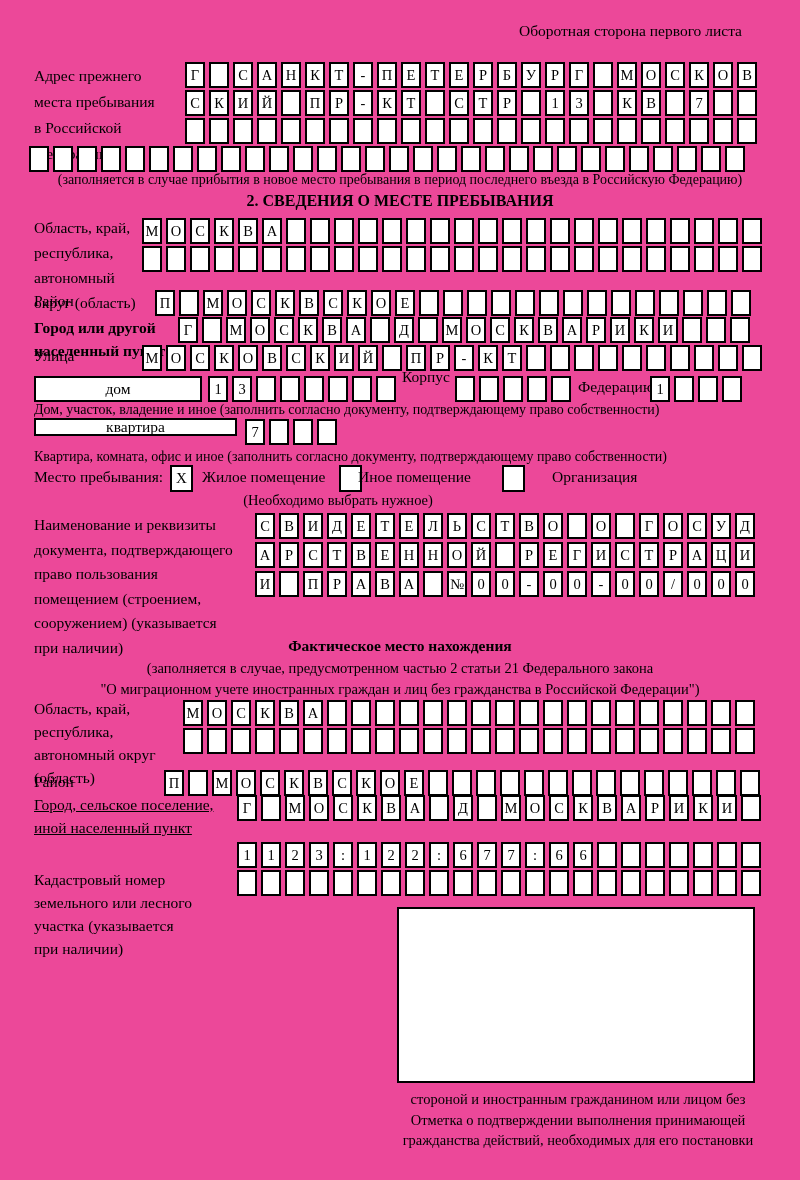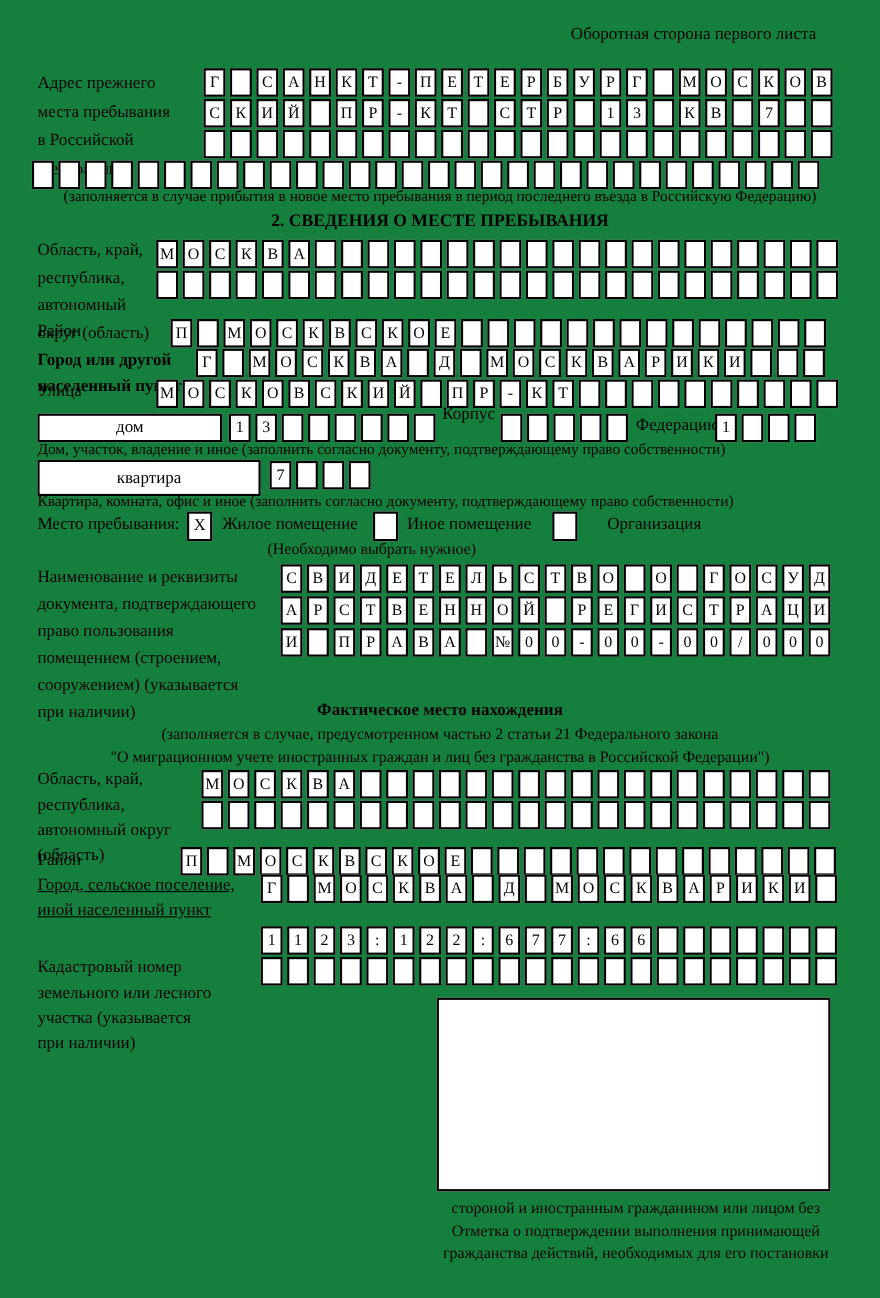--- a/index.html
+++ b/index.html
@@ -1,16 +1,16 @@
 <!DOCTYPE html>
 <html><head>
 <meta charset="utf-8">
 <style>
   html,body{margin:0;padding:0;background:#fff;}
-  #page{position:relative;width:800px;height:1180px;background:#15803d;
+  #page{position:relative;width:800px;height:1180px;background:#ec4899;
         font-family:"Liberation Serif","DejaVu Serif",serif;color:#000;overflow:hidden;}
   .txt{position:absolute;font-size:15.5px;white-space:nowrap;}
   .label{position:absolute;font-size:15.5px;line-height:25px;white-space:nowrap;}
   .cells{position:absolute;display:flex;gap:4px;}
   .cell{box-sizing:border-box;flex:0 0 20px;width:20px;height:26px;border:2px solid #000;
         display:flex;align-items:center;justify-content:center;
         font-size:14.5px;line-height:1;background:#fff;}
   .bigbox{position:absolute;box-sizing:border-box;border:2px solid #000;background:#fff;
         display:flex;align-items:center;justify-content:center;font-size:15.5px;}
   .checkbox{position:absolute;box-sizing:border-box;width:23px;height:27px;border:2px solid #000;
@@ -40,29 +40,29 @@
   #street-label{top:347px;left:34px;}
   #street-row{top:345px;left:142px;}
 
   #house-box{top:376px;left:34px;width:168px;height:26px;}
   #house-cells{top:376px;left:208px;}
   #korpus-label{top:368px;left:402px;}
   #korpus-cells{top:376px;left:455px;}
   #stroenie-label{top:378px;left:578px;}
   #stroenie-cells{top:376px;left:650px;}
   #house-note{top:402px;left:34px;}
-  #apt-box{top:418px;left:34px;width:203px;height:33px;}
+  #apt-box{top:418px;left:34px;width:203px;height:18px;}
   #apt-cells{top:419px;left:245px;}
   #apt-note{top:449px;left:34px;}
 
   #stay-label{top:468px;left:34px;}
   #stay-cb1{top:465px;left:170px;}
   #stay-opt1{top:468px;left:202px;}
   #stay-cb2{top:465px;left:339px;}
-  #stay-opt2{top:468px;left:370px;}
+  #stay-opt2{top:468px;left:358px;}
   #stay-cb3{top:465px;left:502px;}
   #stay-opt3{top:468px;left:552px;}
   #stay-note{top:492px;left:163px;width:350px;text-align:center;position:absolute;font-size:14.5px;white-space:nowrap;}
 
   #doc-label{top:513px;left:34px;line-height:24.5px;}
   #doc-r1{top:513px;left:255px;}
   #doc-r2{top:542px;left:255px;}
   #doc-r3{top:571px;left:255px;}
 
   

